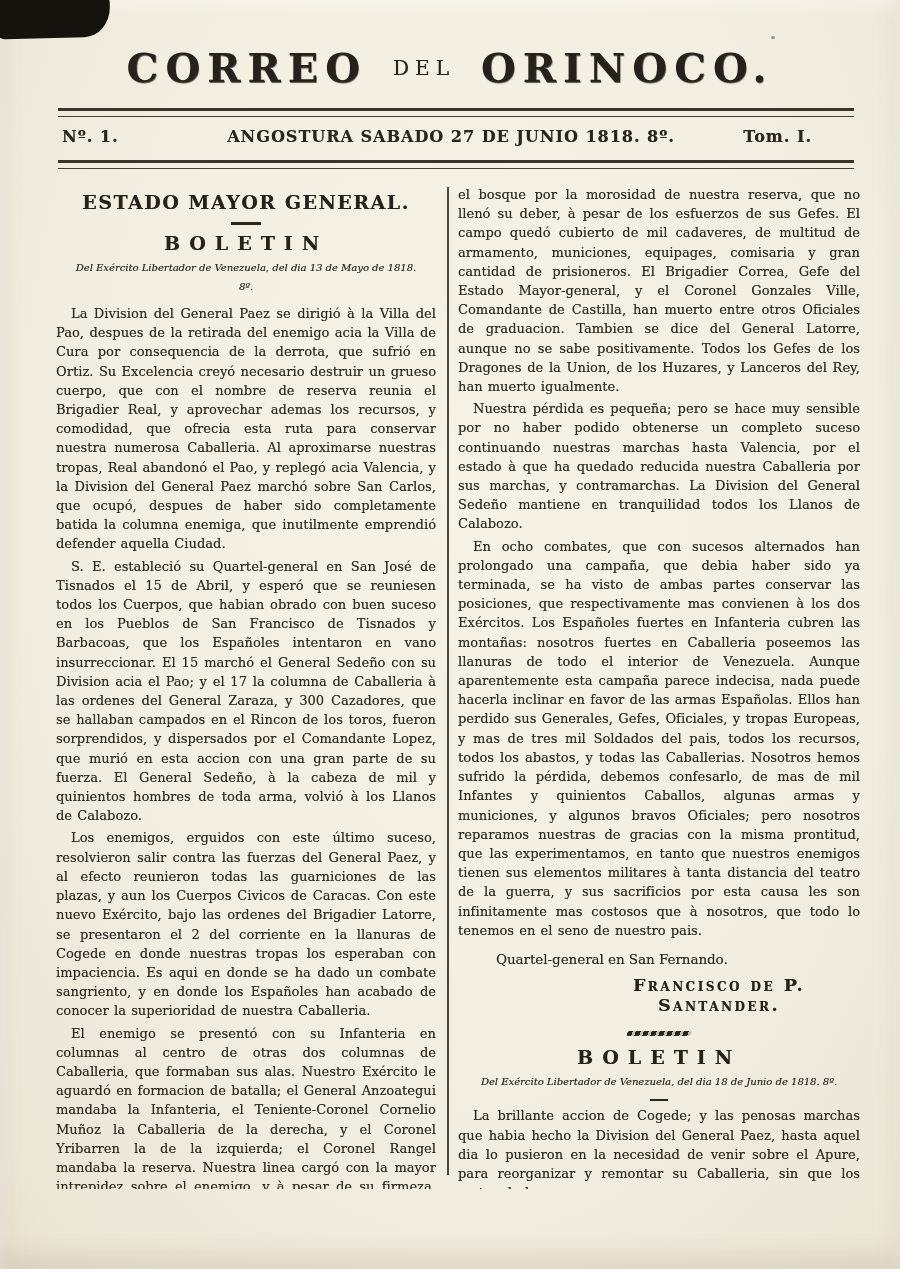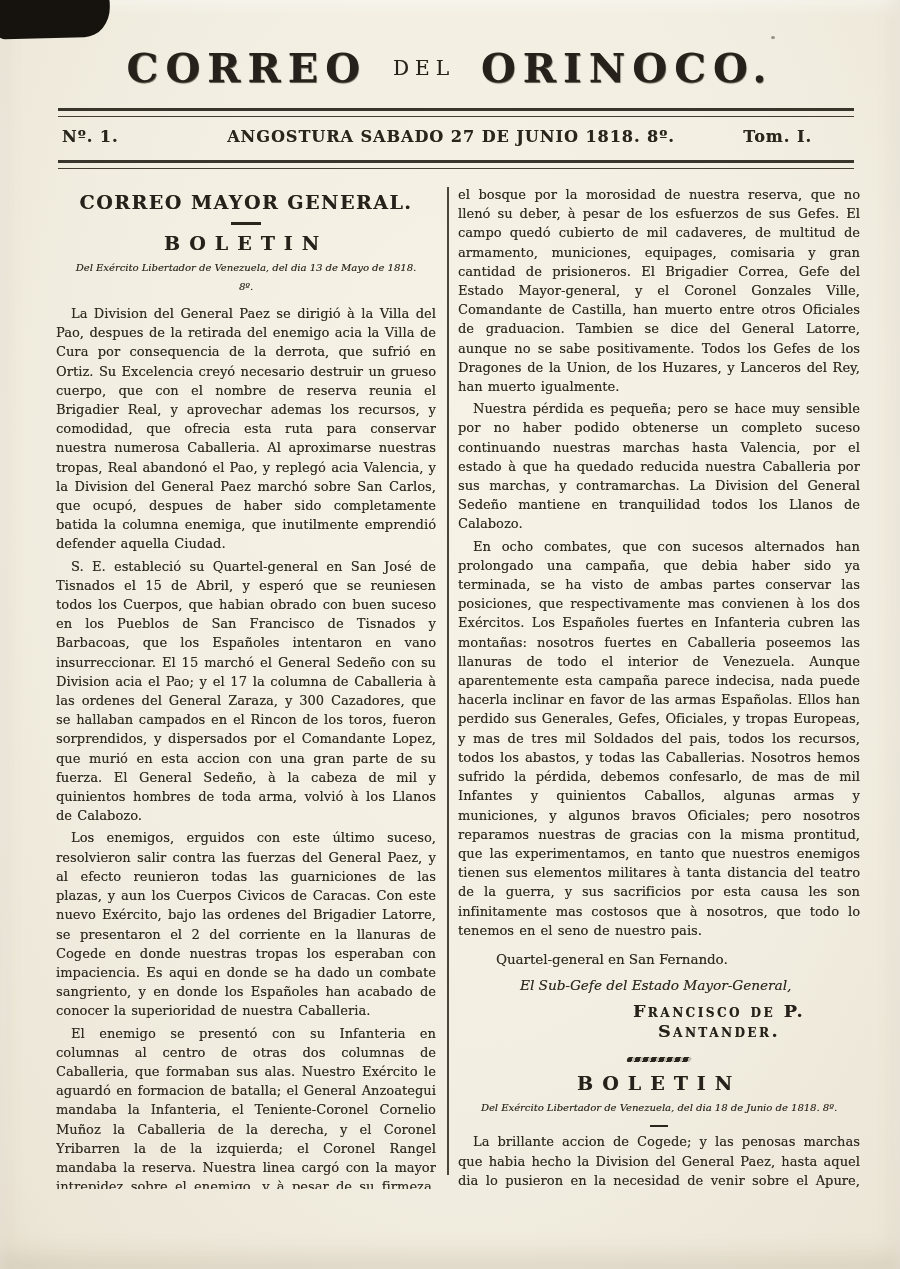--- a/index.html
+++ b/index.html
@@ -94,38 +94,37 @@
     <span class="info-issue">Nº. 1.</span>
     <span class="info-date">ANGOSTURA SABADO 27 DE JUNIO 1818. 8º.</span>
     <span class="info-vol">Tom. I.</span>
   </div>
 
   <div class="double-rule rule-bottom"></div>
 
   <div class="columns">
 
     <div class="col col-left">
-      <h2 class="section-title">CORREO MAYOR GENERAL.</h2>
+      <h2 class="section-title">ESTADO MAYOR GENERAL.</h2>
       <div class="dash-rule"></div>
       <h3 class="boletin-title">BOLETIN</h3>
       <p class="boletin-subtitle">Del Exército Libertador de Venezuela, del dia 13 de Mayo de 1818. 8º.</p>
       <p class="body indent">La Division del General Paez se dirigió à la Villa del Pao, despues de la retirada del enemigo acia la Villa de Cura por consequencia de la derrota, que sufrió en Ortiz. Su Excelencia creyó necesario destruir un grueso cuerpo, que con el nombre de reserva reunia el Brigadier Real, y aprovechar ademas los recursos, y comodidad, que ofrecia esta ruta para conservar nuestra numerosa Caballeria. Al aproximarse nuestras tropas, Real abandonó el Pao, y replegó acia Valencia, y la Division del General Paez marchó sobre San Carlos, que ocupó, despues de haber sido completamente batida la columna enemiga, que inutilmente emprendió defender aquella Ciudad.</p>
       <p class="body indent">S. E. estableció su Quartel-general en San José de Tisnados el 15 de Abril, y esperó que se reuniesen todos los Cuerpos, que habian obrado con buen suceso en los Pueblos de San Francisco de Tisnados y Barbacoas, que los Españoles intentaron en vano insurreccionar. El 15 marchó el General Sedeño con su Division acia el Pao; y el 17 la columna de Caballeria à las ordenes del General Zaraza, y 300 Cazadores, que se hallaban campados en el Rincon de los toros, fueron sorprendidos, y dispersados por el Comandante Lopez, que murió en esta accion con una gran parte de su fuerza. El General Sedeño, à la cabeza de mil y quinientos hombres de toda arma, volvió à los Llanos de Calabozo.</p>
       <p class="body indent">Los enemigos, erguidos con este último suceso, resolvieron salir contra las fuerzas del General Paez, y al efecto reunieron todas las guarniciones de las plazas, y aun los Cuerpos Civicos de Caracas. Con este nuevo Exército, bajo las ordenes del Brigadier Latorre, se presentaron el 2 del corriente en la llanuras de Cogede en donde nuestras tropas los esperaban con impaciencia. Es aqui en donde se ha dado un combate sangriento, y en donde los Españoles han acabado de conocer la superioridad de nuestra Caballeria.</p>
       <p class="body indent">El enemigo se presentó con su Infanteria en columnas al centro de otras dos columnas de Caballeria, que formaban sus alas. Nuestro Exército le aguardó en formacion de batalla; el General Anzoategui mandaba la Infanteria, el Teniente-Coronel Cornelio Muñoz la Caballeria de la derecha, y el Coronel Yribarren la de la izquierda; el Coronel Rangel mandaba la reserva. Nuestra linea cargó con la mayor intrepidez sobre el enemigo, y à pesar de su firmeza, fueron destrozadas sus columnas de Caballeria, y mucha parte de su Infanteria. La que no entró en combate debió su salvacion à haber tomado</p>
     </div>
 
     <div class="col-divider"></div>
 
     <div class="col col-right">
       <p class="body">el bosque por la morosidad de nuestra reserva, que no llenó su deber, à pesar de los esfuerzos de sus Gefes. El campo quedó cubierto de mil cadaveres, de multitud de armamento, municiones, equipages, comisaria y gran cantidad de prisioneros. El Brigadier Correa, Gefe del Estado Mayor-general, y el Coronel Gonzales Ville, Comandante de Castilla, han muerto entre otros Oficiales de graduacion. Tambien se dice del General Latorre, aunque no se sabe positivamente. Todos los Gefes de los Dragones de la Union, de los Huzares, y Lanceros del Rey, han muerto igualmente.</p>
       <p class="body indent">Nuestra pérdida es pequeña; pero se hace muy sensible por no haber podido obtenerse un completo suceso continuando nuestras marchas hasta Valencia, por el estado à que ha quedado reducida nuestra Caballeria por sus marchas, y contramarchas. La Division del General Sedeño mantiene en tranquilidad todos los Llanos de Calabozo.</p>
       <p class="body indent">En ocho combates, que con sucesos alternados han prolongado una campaña, que debia haber sido ya terminada, se ha visto de ambas partes conservar las posiciones, que respectivamente mas convienen à los dos Exércitos. Los Españoles fuertes en Infanteria cubren las montañas: nosotros fuertes en Caballeria poseemos las llanuras de todo el interior de Venezuela. Aunque aparentemente esta campaña parece indecisa, nada puede hacerla inclinar en favor de las armas Españolas. Ellos han perdido sus Generales, Gefes, Oficiales, y tropas Europeas, y mas de tres mil Soldados del pais, todos los recursos, todos los abastos, y todas las Caballerias. Nosotros hemos sufrido la pérdida, debemos confesarlo, de mas de mil Infantes y quinientos Caballos, algunas armas y municiones, y algunos bravos Oficiales; pero nosotros reparamos nuestras de gracias con la misma prontitud, que las experimentamos, en tanto que nuestros enemigos tienen sus elementos militares à tanta distancia del teatro de la guerra, y sus sacrificios por esta causa les son infinitamente mas costosos que à nosotros, que todo lo tenemos en el seno de nuestro pais.</p>
       <p class="dateline">Quartel-general en San Fernando.</p>
-      <p class="sig-role">El Sub-Gefe del Estado Mayor-General,</p>
       <p class="sig-name">Francisco de P. Santander.</p>
       <div class="squiggle"></div>
       <h3 class="boletin-title">BOLETIN</h3>
       <p class="boletin-subtitle">Del Exército Libertador de Venezuela, del dia 18 de Junio de 1818. 8º.</p>
       <div class="dash-rule small"></div>
       <p class="body indent">La brillante accion de Cogede; y las penosas marchas que habia hecho la Division del General Paez, hasta aquel dia lo pusieron en la necesidad de venir sobre el Apure, para reorganizar y remontar su Caballeria, sin que los restos de la</p>
     </div>
 
   </div>
 

